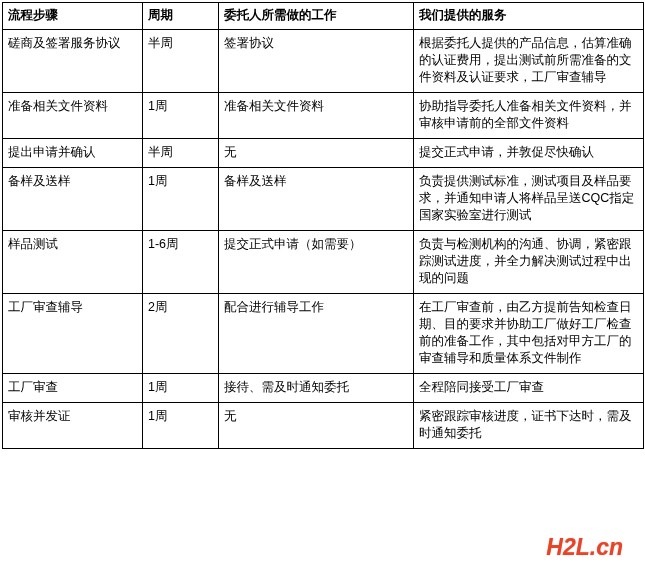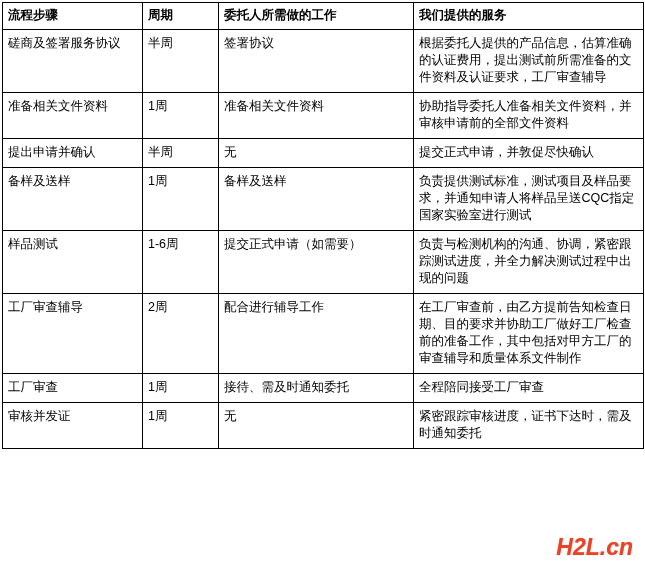--- a/index.html
+++ b/index.html
@@ -49,21 +49,21 @@
     padding-top: 4px;
     padding-bottom: 5px;
   }
   .cell-text {
     display: block;
     white-space: pre-wrap;
     word-break: break-all;
   }
   .watermark {
     position: absolute;
-    right: 12px;
+    right: 22px;
     bottom: 4px;
     font-family: "Liberation Sans", sans-serif;
     font-size: 23px;
     font-weight: bold;
     font-style: italic;
     letter-spacing: 0px;
     color: #e8442a;
     text-shadow: 0 0 1px rgba(232,68,42,0.5);
   }
 </style>

